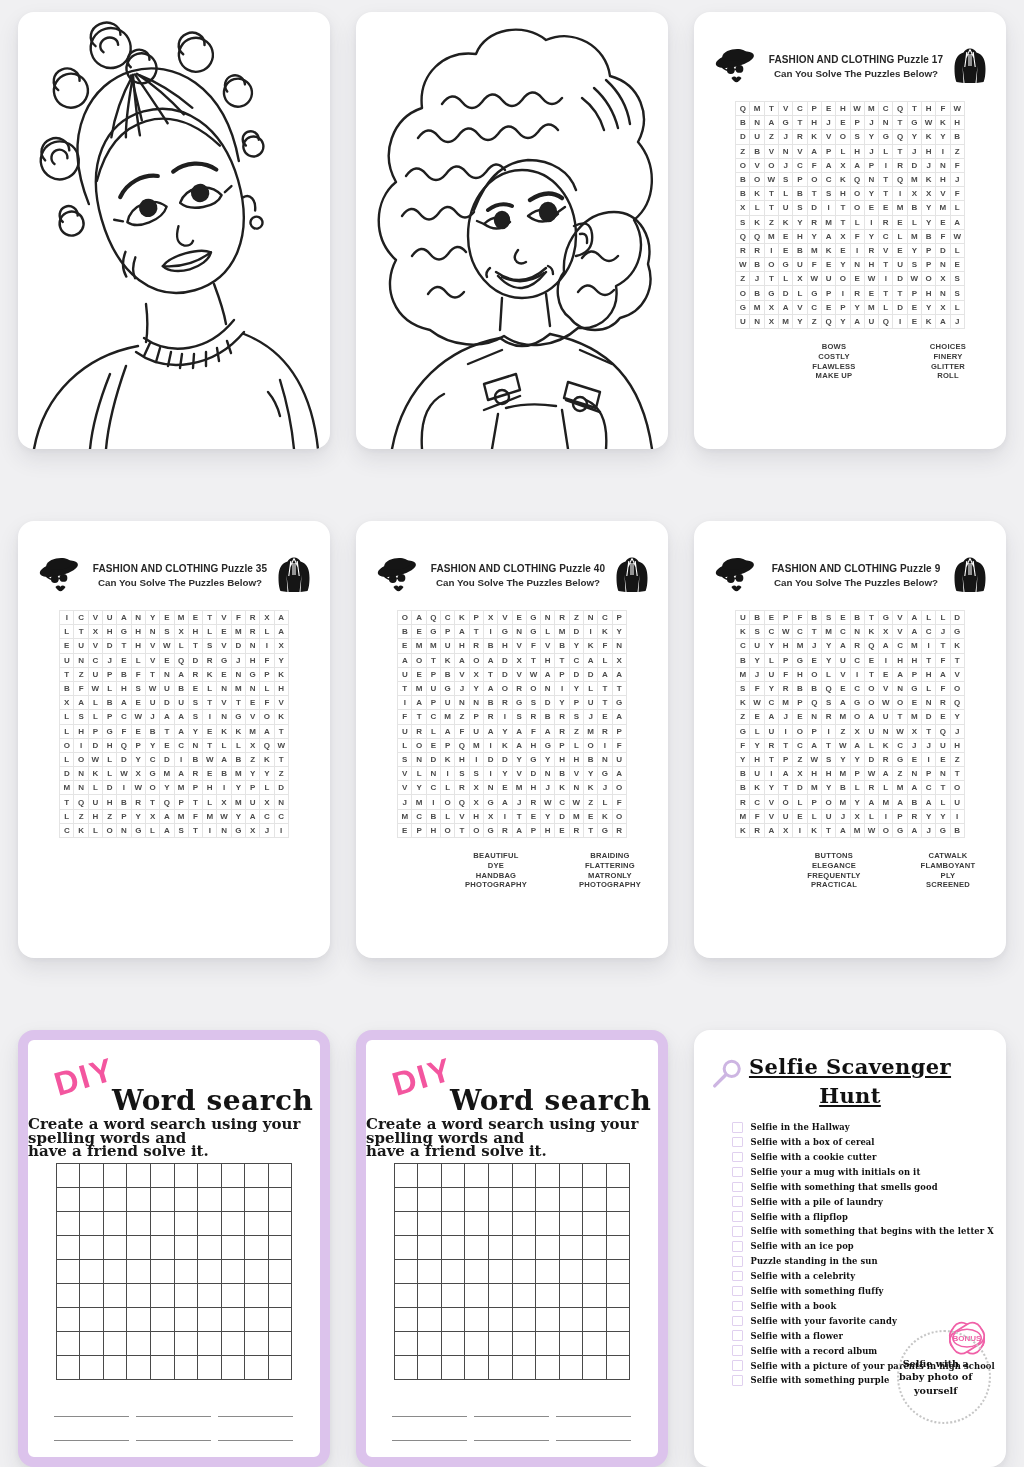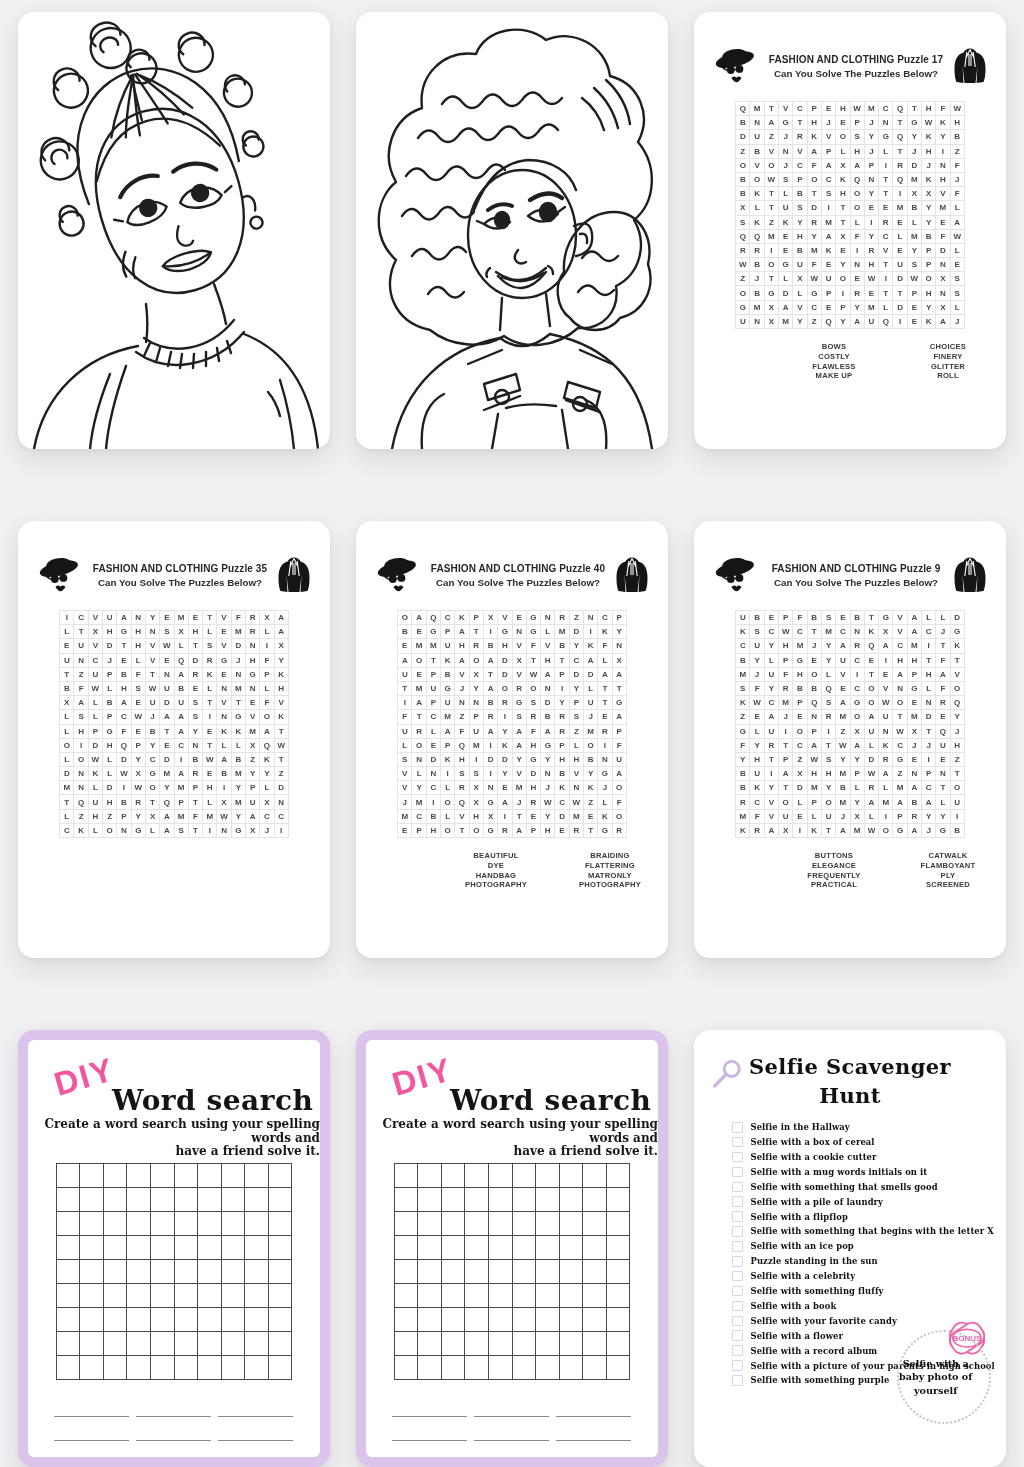--- a/index.html
+++ b/index.html
@@ -17,29 +17,29 @@
     font-size:8px;font-weight:700;color:#4b4b4b;border:1px solid #e4e4e4;font-family:"Liberation Sans",sans-serif;}
   .pz-words{display:flex;margin:13px 0 0 83px;text-align:center;}
   .pz-col{width:114px;}
   .pz-word{font-size:7.6px;font-weight:700;color:#3a3a3a;letter-spacing:.25px;line-height:9.8px;}
 
   
   .diy{border:10px solid #dcc3ec;border-radius:16px;}
   .diy-head{position:relative;height:56px;margin-top:16px;}
   .diy-badge{position:absolute;left:26px;top:2px;color:#f3569f;font-size:33px;font-weight:800;transform:rotate(-16deg);letter-spacing:2px;font-family:"Liberation Sans",sans-serif;}
   .diy-title{position:absolute;left:84px;top:28px;font-family:"DejaVu Serif",serif;font-weight:bold;font-size:28px;color:#141414;letter-spacing:.5px;}
-  .diy-sub{text-align:right;font-family:"DejaVu Serif",serif;font-weight:bold;font-size:12px;color:#181818;line-height:13.5px;margin-top:6px;}
+  .diy-sub{text-align:left;font-family:"DejaVu Serif",serif;font-weight:bold;font-size:15px;color:#181818;line-height:13.5px;margin-top:6px;}
   .diy-grid{border-collapse:collapse;margin:4px auto 0 auto;border:1.5px solid #4a4a4a;}
   .diy-grid td{width:22.6px;height:23.1px;padding:0;border:1px solid #4a4a4a;}
   .diy-lines{display:grid;grid-template-columns:repeat(3,75px);column-gap:7px;row-gap:7px;margin:20px 0 0 26px;}
   .diy-line{height:16px;border-bottom:1.6px solid #8a8a8a;}
 
   
   .sc-mag{position:absolute;left:16px;top:28px;}
-  .sc-title{margin-top:22px;text-align:center;font-family:"DejaVu Serif",serif;font-weight:bold;font-size:21px;line-height:29px;color:#111;letter-spacing:.4px;}
+  .sc-title{margin-top:22px;text-align:center;font-family:"DejaVu Serif",serif;font-weight:bold;font-size:21px;line-height:29px;color:#111;letter-spacing:.4px;text-decoration:underline;}
   .sc-list{margin:12px 2px 0 38px;}
   .sc-row{display:flex;align-items:center;margin-bottom:4.4px;}
   .sc-box{width:8.5px;height:8.5px;border:1.2px solid #e0d0ef;border-radius:1px;margin-right:8px;flex:0 0 auto;background:#fff;}
   .sc-lbl{font-family:"DejaVu Serif",serif;font-weight:bold;font-size:8.4px;color:#101010;letter-spacing:.1px;white-space:nowrap;}
   .sc-circle{position:absolute;left:203px;top:300px;width:94px;height:94px;border:2px dotted #c6c6c6;border-radius:50%;
     display:flex;align-items:center;justify-content:flex-start;text-align:center;box-sizing:border-box;}
   .sc-circle-text{font-family:"DejaVu Serif",serif;font-weight:bold;font-size:9.6px;line-height:13.5px;color:#111;}
   .sc-bonus{position:absolute;left:244px;top:284px;}
 
   
@@ -1779,21 +1779,21 @@
         <div class="sc-row">
           <span class="sc-box"></span>
           <span class="sc-lbl">Selfie with a box of cereal</span>
         </div>
         <div class="sc-row">
           <span class="sc-box"></span>
           <span class="sc-lbl">Selfie with a cookie cutter</span>
         </div>
         <div class="sc-row">
           <span class="sc-box"></span>
-          <span class="sc-lbl">Selfie with a mug words initials on it</span>
+          <span class="sc-lbl">Selfie your a mug with initials on it</span>
         </div>
         <div class="sc-row">
           <span class="sc-box"></span>
           <span class="sc-lbl">Selfie with something that smells good</span>
         </div>
         <div class="sc-row">
           <span class="sc-box"></span>
           <span class="sc-lbl">Selfie with a pile of laundry</span>
         </div>
         <div class="sc-row">

